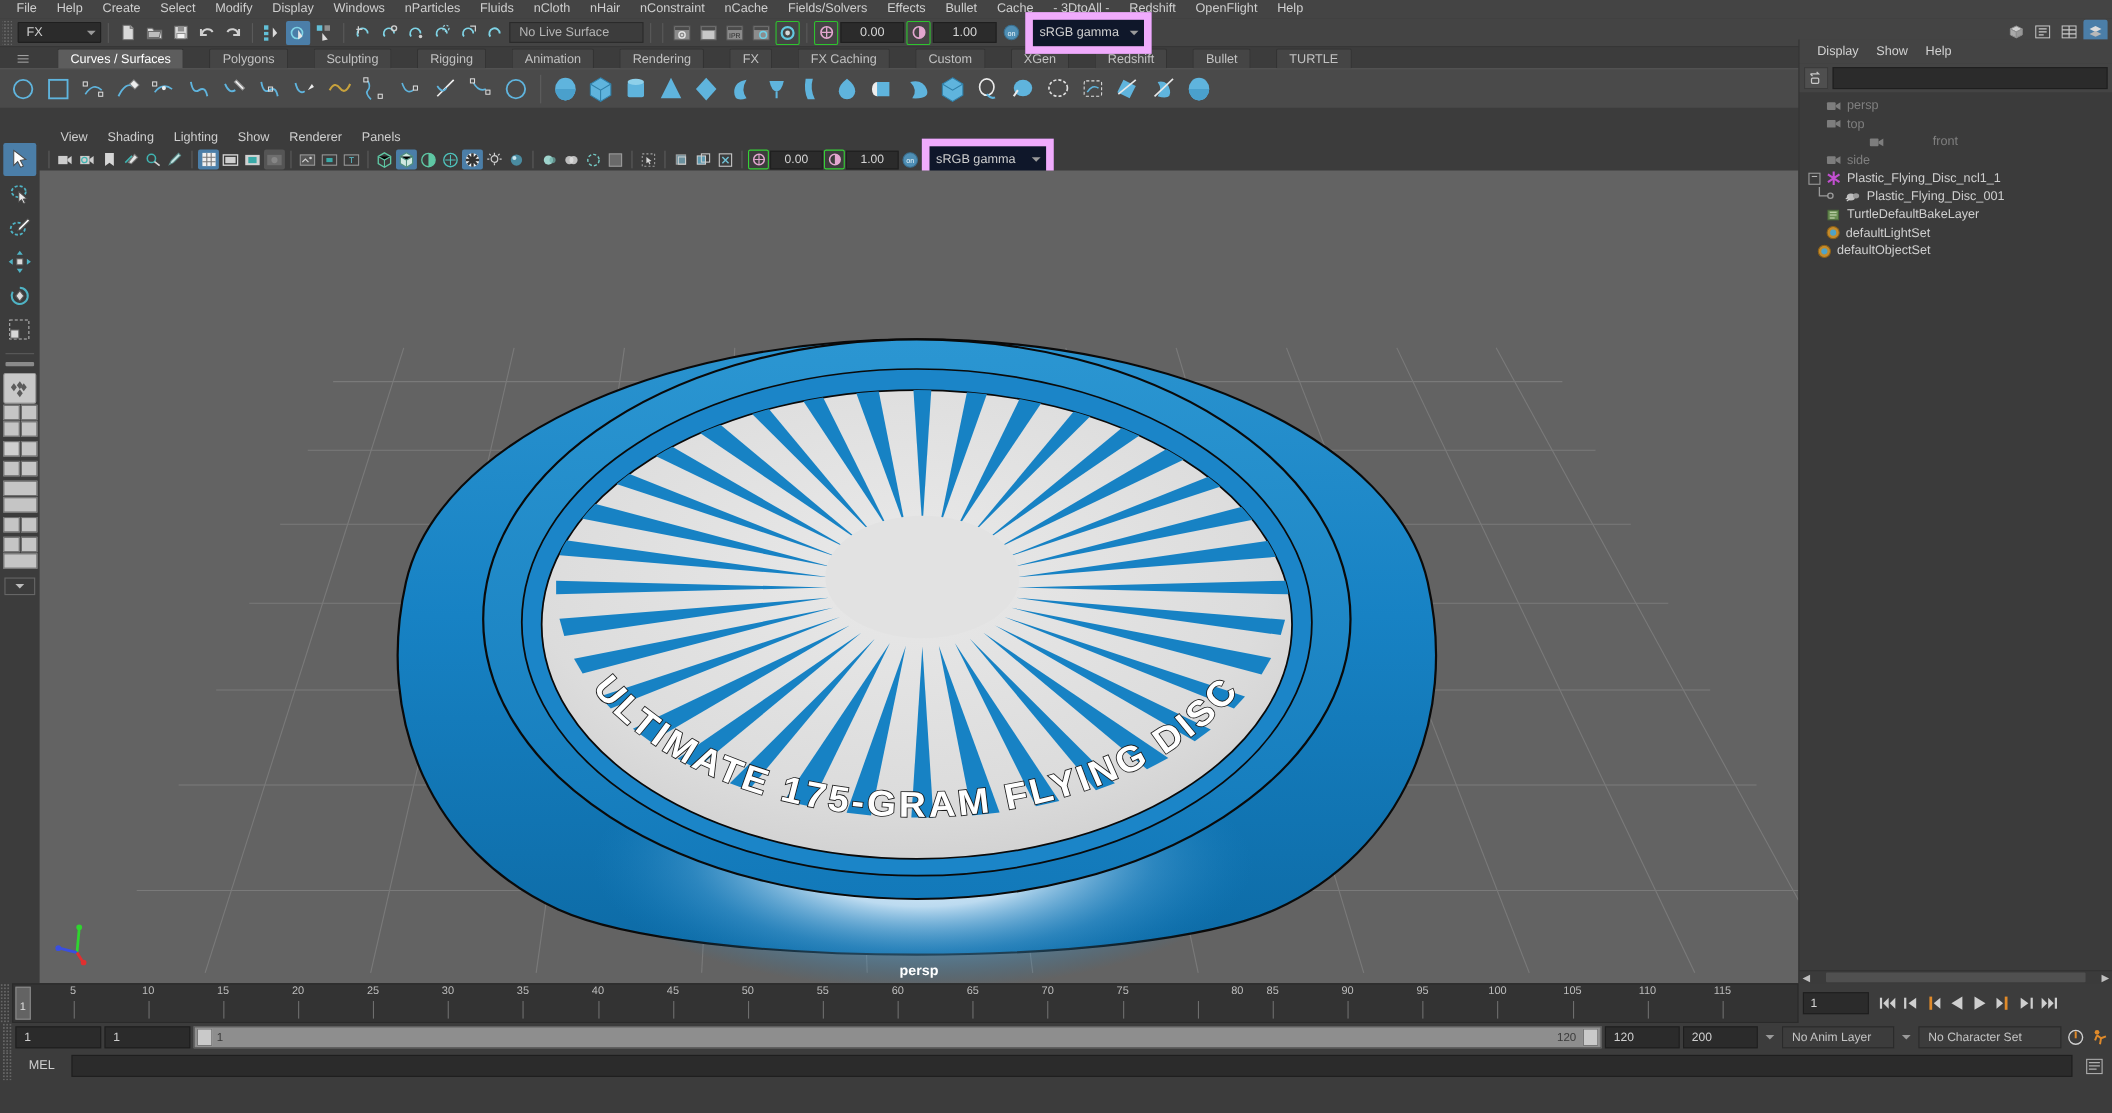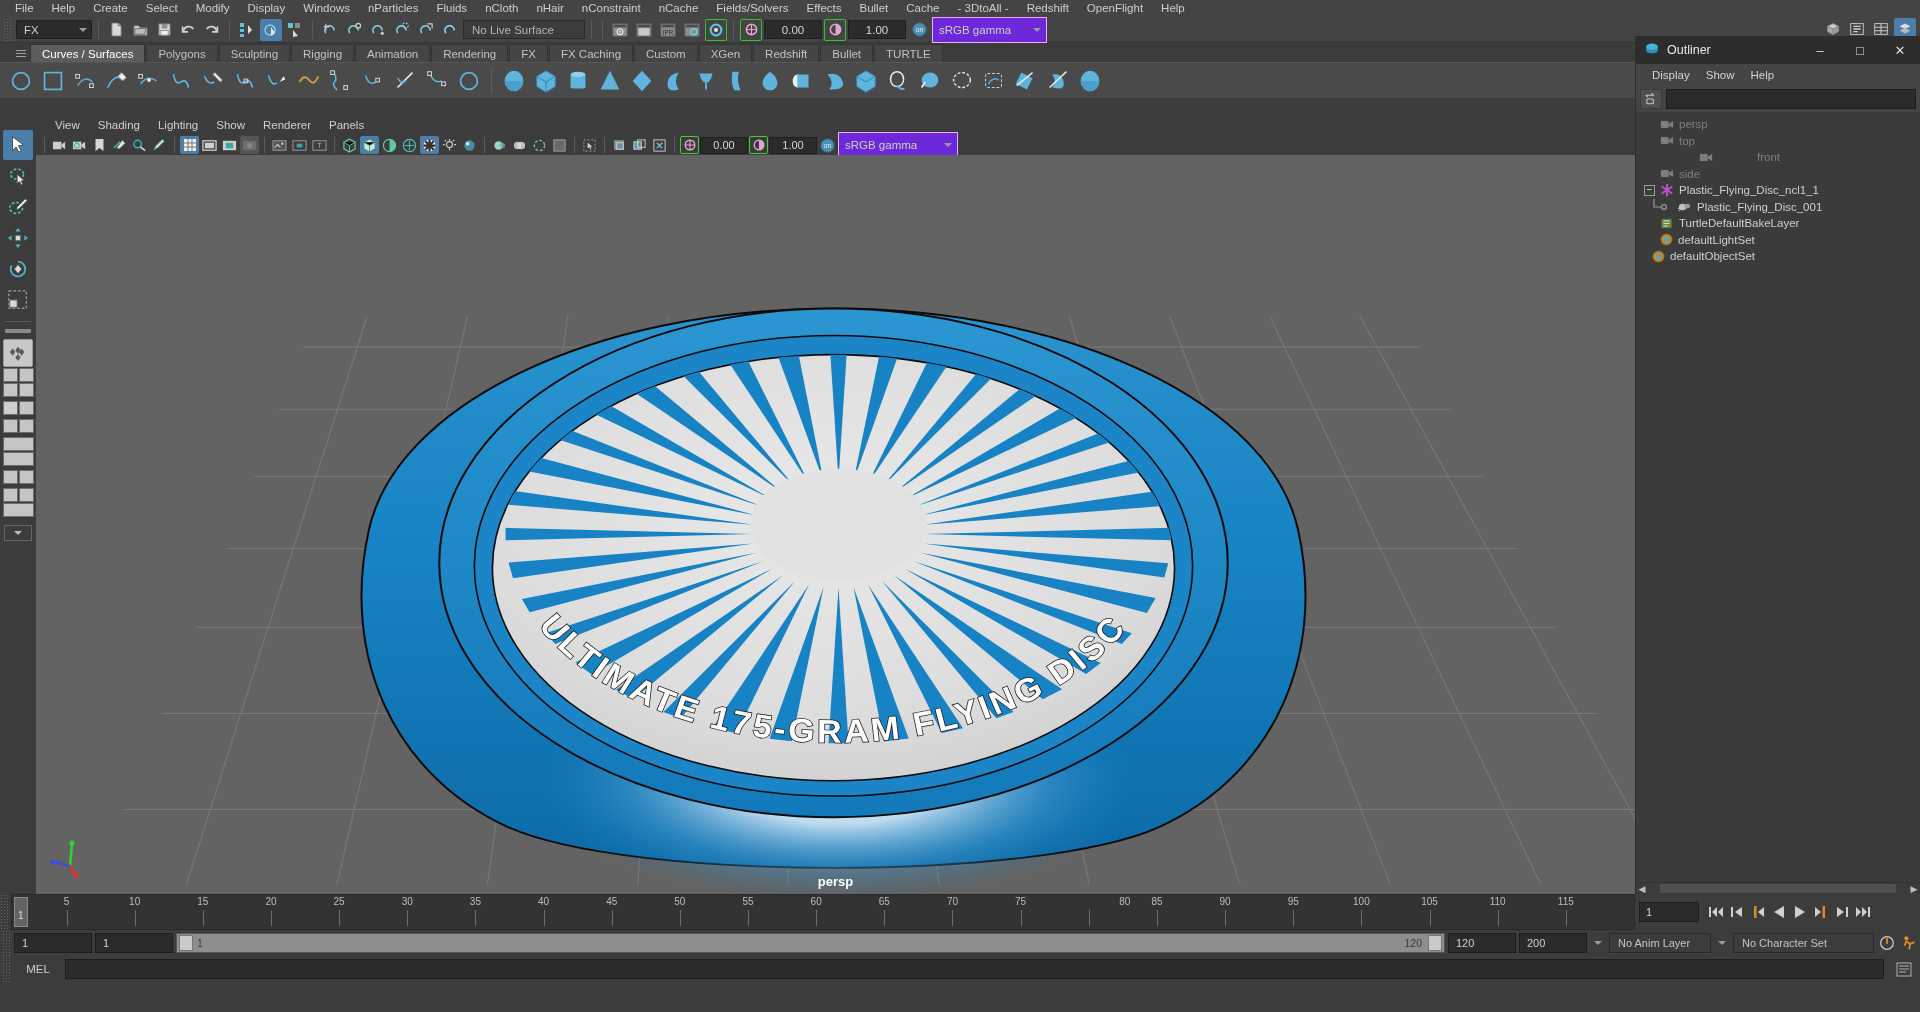--- a/index.html
+++ b/index.html
@@ -52,27 +52,27 @@
   .tbtn.greenbox{ outline:1px solid #2ec42e; outline-offset:-1px; }
   .livesurface{
     height:19px; min-width:122px; background:#3c3c3c; border:1px solid #2a2a2a;
     display:flex;align-items:center;padding:0 8px;color:#b5b5b5;font-size:11.5px;
   }
   .numfield{
     height:19px; width:58px; background:#2b2b2b; border:1px solid #1f1f1f;
     color:#d5d5d5; font-size:11.5px; display:flex;align-items:center;justify-content:center;
   }
   .gammacombo{
-    height:19px; width:115px; background:#6d28d9; border:1px solid #f0abfc;
+    height:19px; width:115px; background:#0f172a; border:7px solid #f0abfc;
     display:flex;align-items:center;padding:12px 6px;color:#cfcfcf;font-size:11.5px;position:relative;
   }
 
   
   .shelfwrap{ background:#3c3c3c; }
-  .shelftabs{ height:19px; display:flex; align-items:flex-end; padding-left:12px; background:#3c3c3c;}
+  .shelftabs{ height:19px; display:flex; align-items:flex-end; padding-left:12px; background:#3c3c3c;gap:22px;}
   .hamb{ width:18px;height:18px;display:flex;flex-direction:column;justify-content:center;gap:2px;align-items:center;}
   .hamb i{ display:block;width:10px;height:1px;background:#a0a0a0;}
   .stab{
     height:18px; line-height:18px; padding:0 11px; font-size:11.5px; color:#c2c2c2;
     background:#454545; border:1px solid #333; border-bottom:none;
     border-top-left-radius:2px;border-top-right-radius:2px; margin-right:1px;
   }
   .stab.sel{ background:#5d5d5d; color:#ffffff; }
   .shelfbar{
     height:36px; background:#4a4a4a; display:flex; align-items:center;
@@ -1061,34 +1061,20 @@
           <line x1="20" y1="30" x2="4" y2="26" stroke="#3a4fe0" stroke-width="2.5"></line>
           <circle cx="3" cy="26" r="2.6" fill="#3a4fe0"></circle>
           <line x1="20" y1="30" x2="25" y2="38" stroke="#e03030" stroke-width="2.5"></line>
           <circle cx="26" cy="39" r="2.6" fill="#e03030"></circle>
         </svg>
       </div>
     </div>
   </div>
 
   <div class="outliner">
-    <div class="olTitle">
-      <span>
-        <svg width="16" height="16" viewBox="0 0 16 16">
-            <ellipse cx="8" cy="6" rx="6" ry="3.4" fill="#3fb3d8"></ellipse>
-            <path d="M2 6v3c0 1.9 2.7 3.4 6 3.4s6-1.5 6-3.4V6c0 1.9-2.7 3.4-6 3.4S2 7.9 2 6z" fill="#2a90b8"></path>
-          </svg>
-      </span>
-      <span>Outliner</span>
-      <div class="winbtns">
-        <div class="wb">–</div>
-        <div class="wb">□</div>
-        <div class="wb close">✕</div>
-      </div>
-    </div>
     <div class="olMenus" id="olmenus">
         <div class="om">Display</div>
         <div class="om">Show</div>
         <div class="om">Help</div>
       </div>
     <div class="olSearchRow">
       <div class="olSearchIcon">
         <svg width="15" height="14" viewBox="0 0 16 14">
             <path d="M2 3h8l-2-2M2 3l2 2" stroke="#c8c8c8" fill="none" stroke-width="1.2"></path>
             <rect x="3" y="7" width="7" height="5" rx="1" fill="none" stroke="#c8c8c8" stroke-width="1.2"></rect>
@@ -1326,21 +1312,21 @@
         <span>120</span>
       </div>
       <div class="rfield" style="width:68px;position:relative;">
         <span>200</span>
       </div>
       <div class="dcaret"></div>
       <div class="dropfield" style="width:102px;">
         <span>No Anim Layer</span>
       </div>
       <div class="dcaret"></div>
-      <div class="dropfield" style="width:141px;text-align:center;">
+      <div class="dropfield" style="width:130px;text-align:center;">
         <span>No Character Set</span>
       </div>
       <div class="pbtn">
         <svg width="18" height="18" viewBox="0 0 20 20">
             <circle cx="10" cy="10" r="7" fill="none" stroke="#cfcfcf" stroke-width="1.4"></circle>
             <rect x="9" y="4" width="2" height="7" fill="#e08a2a"></rect>
           </svg>
       </div>
       <div class="pbtn">
         <svg width="18" height="18" viewBox="0 0 20 20">

